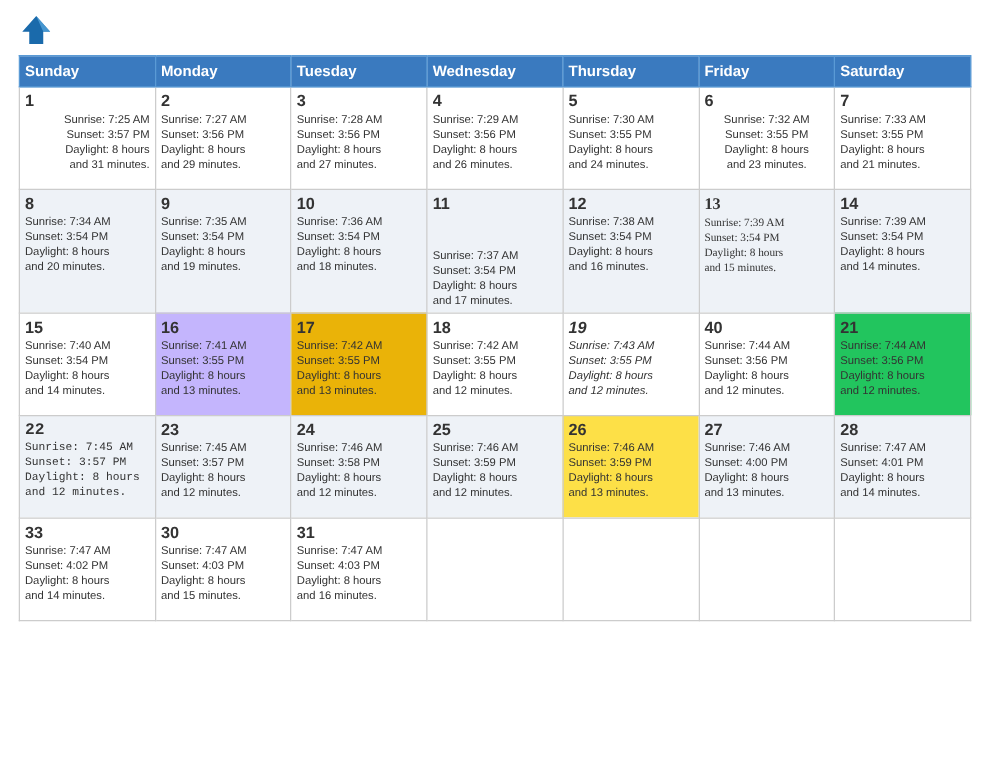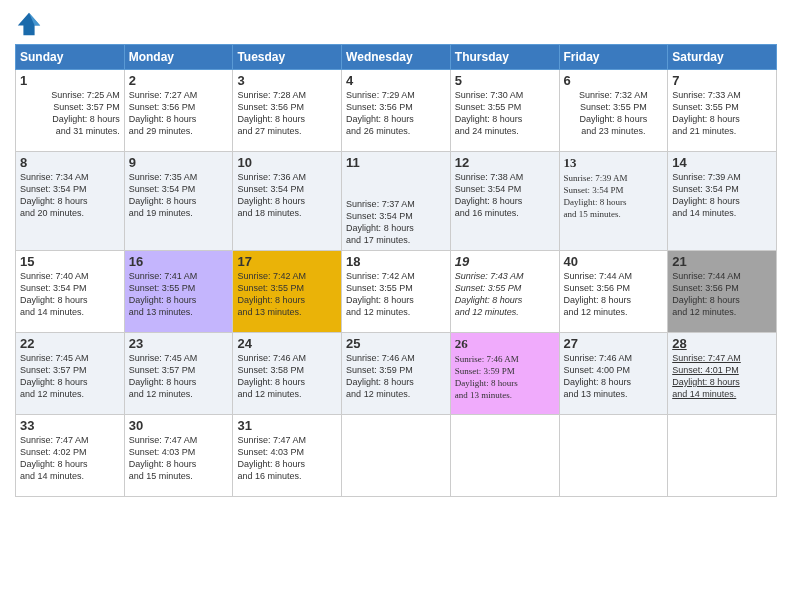--- a/index.html
+++ b/index.html
@@ -271,30 +271,30 @@
 Daylight: 8 hours
 and 12 minutes.</div>
           </td>
           <td style="background: rgb(255, 255, 255);">
             <span class="day-number">40</span>
             <div class="day-info" style="white-space: pre-line;">Sunrise: 7:44 AM
 Sunset: 3:56 PM
 Daylight: 8 hours
 and 12 minutes.</div>
           </td>
-          <td style="background: #a3a3a3;">
+          <td style="background: #22c55e;">
             <span class="day-number">21</span>
             <div class="day-info" style="white-space: pre-line;">Sunrise: 7:44 AM
 Sunset: 3:56 PM
 Daylight: 8 hours
 and 12 minutes.</div>
           </td>
         </tr>
         <tr>
-          <td style="background: rgb(238, 242, 247);">
+          <td style="background: rgb(238, 242, 247); font-family: Liberation Mono, monospace;">
             <span class="day-number">22</span>
             <div class="day-info" style="white-space: pre-line;">Sunrise: 7:45 AM
 Sunset: 3:57 PM
 Daylight: 8 hours
 and 12 minutes.</div>
           </td>
           <td style="background: rgb(238, 242, 247);">
             <span class="day-number">23</span>
             <div class="day-info" style="white-space: pre-line;">Sunrise: 7:45 AM
 Sunset: 3:57 PM
@@ -308,35 +308,35 @@
 Daylight: 8 hours
 and 12 minutes.</div>
           </td>
           <td style="background: rgb(238, 242, 247);">
             <span class="day-number">25</span>
             <div class="day-info" style="white-space: pre-line;">Sunrise: 7:46 AM
 Sunset: 3:59 PM
 Daylight: 8 hours
 and 12 minutes.</div>
           </td>
-          <td style="background: #f0abfc; font-family: Liberation Serif, serif;">
+          <td style="background: #fde047;">
             <span class="day-number">26</span>
             <div class="day-info" style="white-space: pre-line;">Sunrise: 7:46 AM
 Sunset: 3:59 PM
 Daylight: 8 hours
 and 13 minutes.</div>
           </td>
           <td style="background: rgb(238, 242, 247);">
             <span class="day-number">27</span>
             <div class="day-info" style="white-space: pre-line;">Sunrise: 7:46 AM
 Sunset: 4:00 PM
 Daylight: 8 hours
 and 13 minutes.</div>
           </td>
-          <td style="background: rgb(238, 242, 247); text-decoration: underline;">
+          <td style="background: rgb(238, 242, 247);">
             <span class="day-number">28</span>
             <div class="day-info" style="white-space: pre-line;">Sunrise: 7:47 AM
 Sunset: 4:01 PM
 Daylight: 8 hours
 and 14 minutes.</div>
           </td>
         </tr>
         <tr>
           <td style="background: rgb(255, 255, 255);">
             <span class="day-number">33</span>

